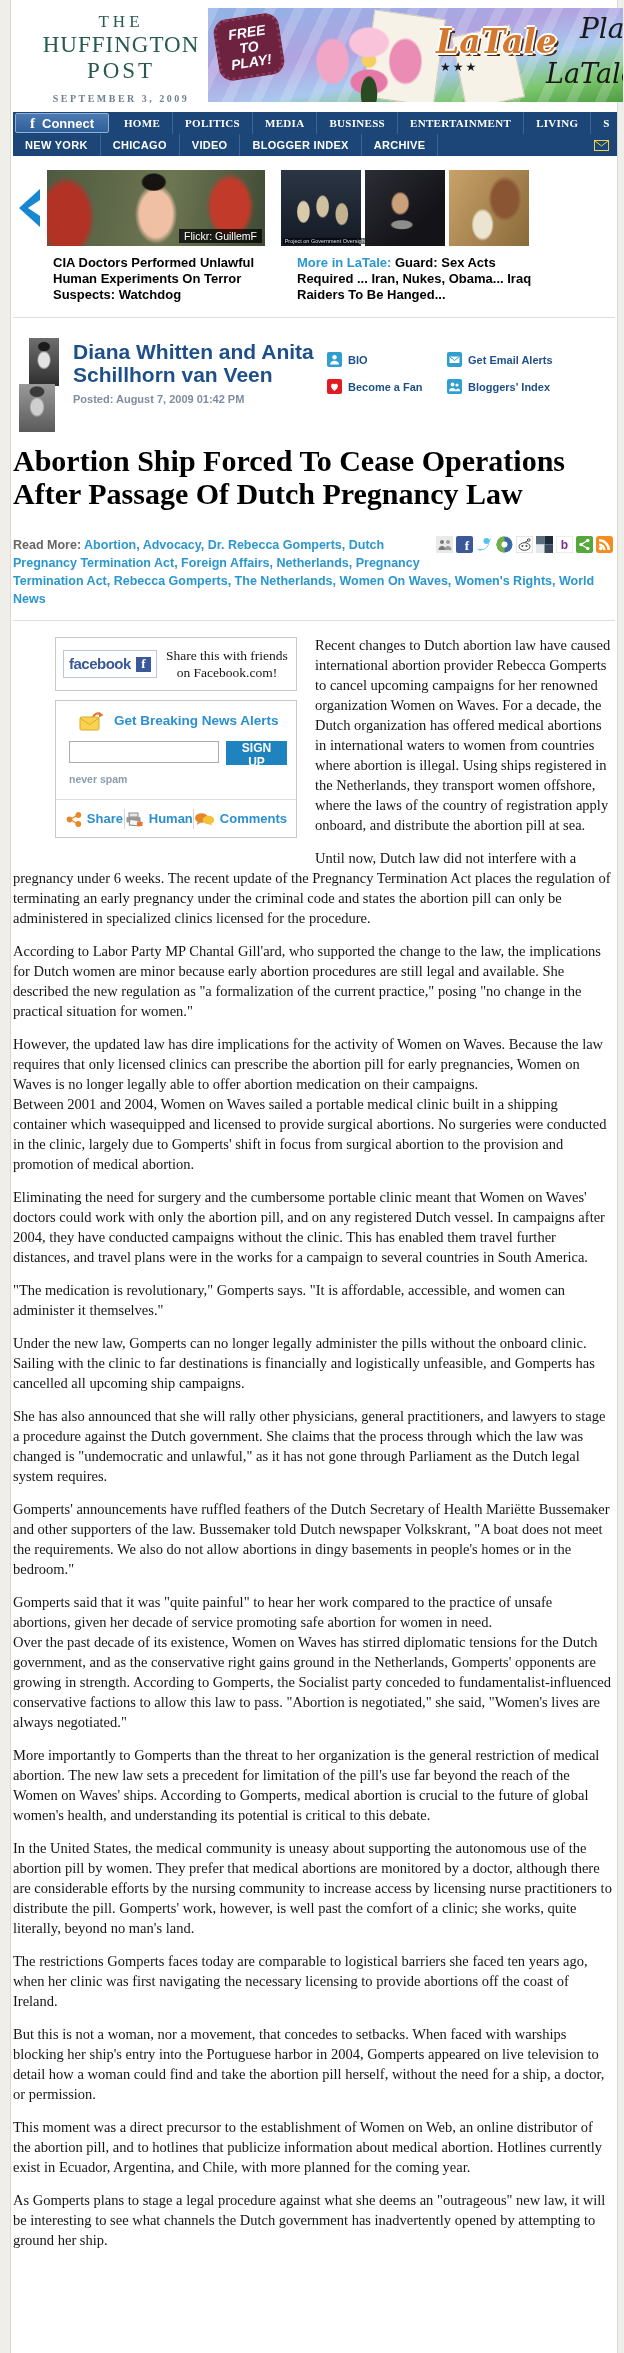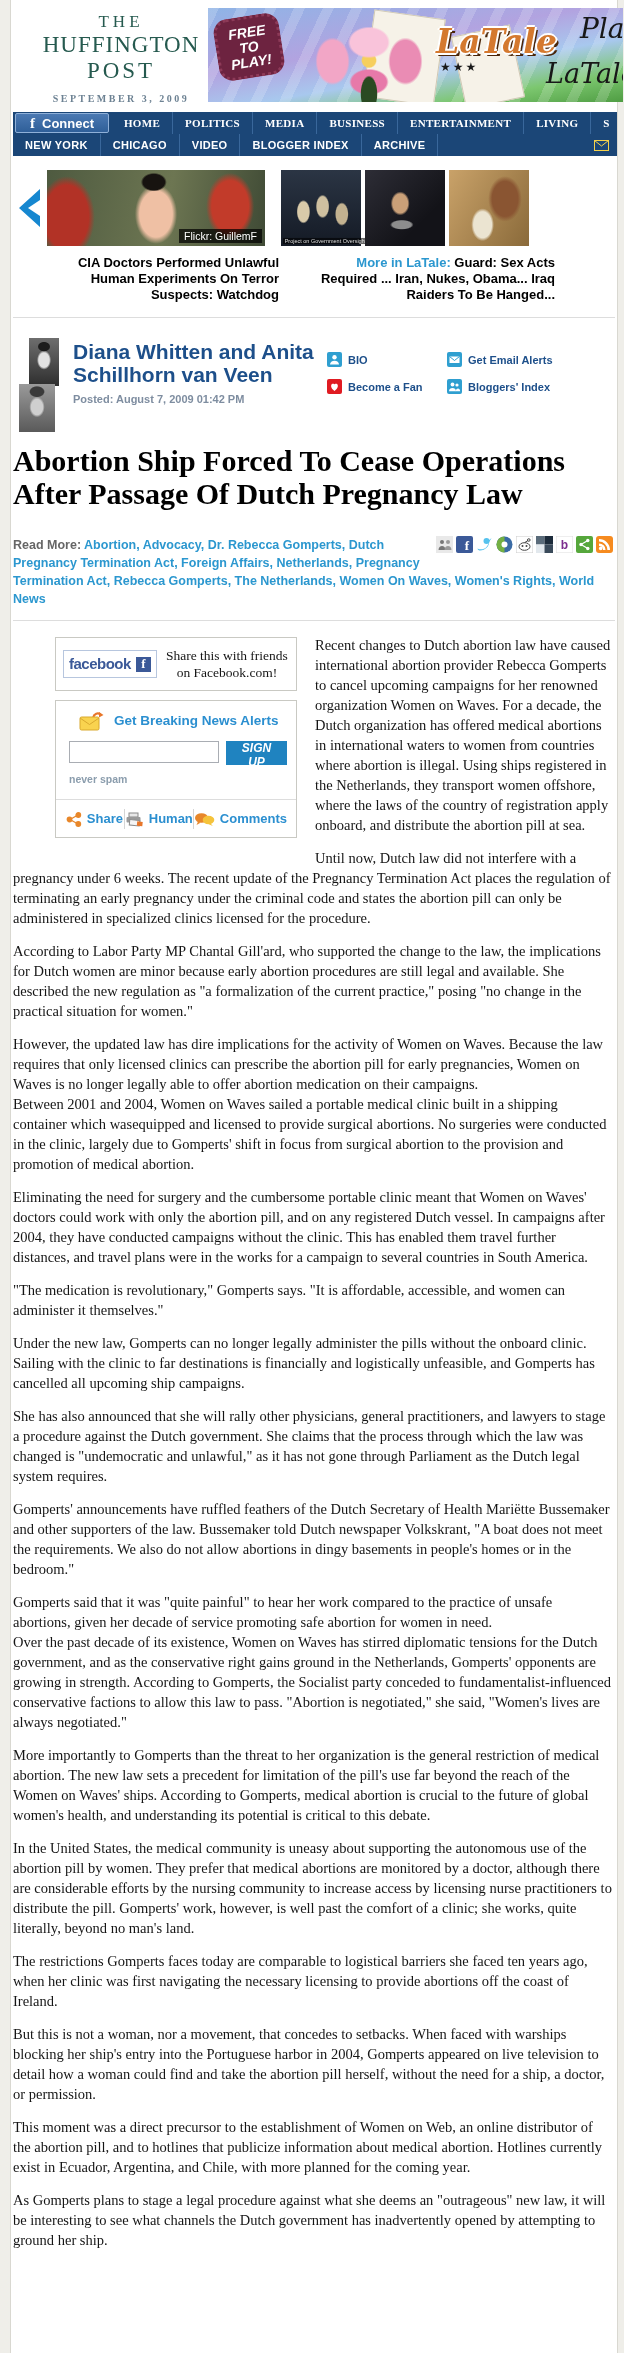--- a/index.html
+++ b/index.html
@@ -61,21 +61,21 @@
   .t2{margin-left:4px;background:
     radial-gradient(15px 19px at 44% 44%,#caa078 0 50%,transparent 63%),
     radial-gradient(19px 8px at 46% 72%,#8d8d8d 0 50%,transparent 62%),
     linear-gradient(135deg,#2d2d36,#131318 70%);}
   .t3{margin-left:4px;background:
     radial-gradient(28px 38px at 70% 38%,#8a5532 0 46%,transparent 60%),
     radial-gradient(18px 26px at 42% 72%,#ebe4d1 0 50%,transparent 63%),
     linear-gradient(120deg,#c9a269,#8a6a3a);}
   .ovl{position:absolute;left:2px;bottom:2px;background:rgba(0,0,0,.6);color:#ddd;font-size:10px;transform:scale(.55);transform-origin:left bottom;white-space:nowrap;padding:0 3px;}
   .caps{display:flex;margin-top:9px;padding-left:2px;}
-  .cap{font-size:13px;font-weight:bold;line-height:16px;text-align:right;color:#000;cursor:pointer;}
+  .cap{font-size:13px;font-weight:bold;line-height:16px;text-align:left;color:#000;cursor:pointer;}
   .cap1{width:226px;margin-left:40px;}
   .cap2{width:258px;margin-left:18px;}
   .morelabel{color:#2b97cf;}
   .hr{border:none;border-top:1px solid #ddd;margin:14px 2px 0 2px;}
 
   
   .author{display:flex;padding:20px 2px 0 6px;}
   .avatars{width:56px;height:94px;position:relative;flex:none;}
   .av{position:absolute;cursor:pointer;}
   .av1{left:12px;top:0;width:30px;height:48px;background:
@@ -110,21 +110,21 @@
   .fbbox{display:flex;align-items:center;gap:8px;padding:9px 7px;}
   .fblogo{border:1px solid #b7c6de;padding:3px 5px;display:flex;align-items:center;gap:5px;cursor:pointer;flex:none;}
   .fbword{color:#3b5998;font-weight:bold;font-size:15px;letter-spacing:-.5px;font-family:"Liberation Sans",sans-serif;}
   .fbf{width:15px;height:15px;background:#3b5998;color:#fff;display:flex;align-items:center;justify-content:center;font-family:"Liberation Serif",serif;font-weight:bold;font-size:13px;}
   .fbtext{flex:1;text-align:center;font-size:13.5px;line-height:17px;}
   .albox{padding:10px 9px 8px 9px;font-family:"Liberation Sans",sans-serif;}
   .alhead{display:flex;align-items:center;gap:9px;padding-left:14px;}
   .altitle{color:#2b8fd0;font-weight:bold;font-size:13.5px;cursor:pointer;}
   .alform{display:flex;gap:7px;margin:10px 0 4px 4px;}
   .alinput{width:140px;height:20px;border:1px solid #a9adb3;font-size:12px;padding:0 4px;}
-  .albtn{background:#1f83c0;color:#fff;border:none;font-weight:bold;font-size:12px;height:24px;padding:0 13px;cursor:pointer;font-family:"Liberation Sans",sans-serif;font-style:italic;}
+  .albtn{background:#1f83c0;color:#fff;border:none;font-weight:bold;font-size:12px;height:24px;padding:0 13px;cursor:pointer;font-family:"Liberation Sans",sans-serif;}
   .alnote{color:#8b9dad;font-weight:bold;font-size:10.5px;margin-left:4px;}
   .aldiv{border:none;border-top:1px solid #ddd;margin:10px -9px 0 -9px;}
   .actions{display:flex;padding-top:9px;}
   .action{flex:1;display:flex;align-items:center;justify-content:center;gap:5px;font-size:13px;font-weight:bold;color:#2b8fd0;cursor:pointer;border-left:1px solid #d5d5d5;}
   .action:first-child{border-left:none;}
 </style>
 </head>
 <body>
 
 <div class="page">

